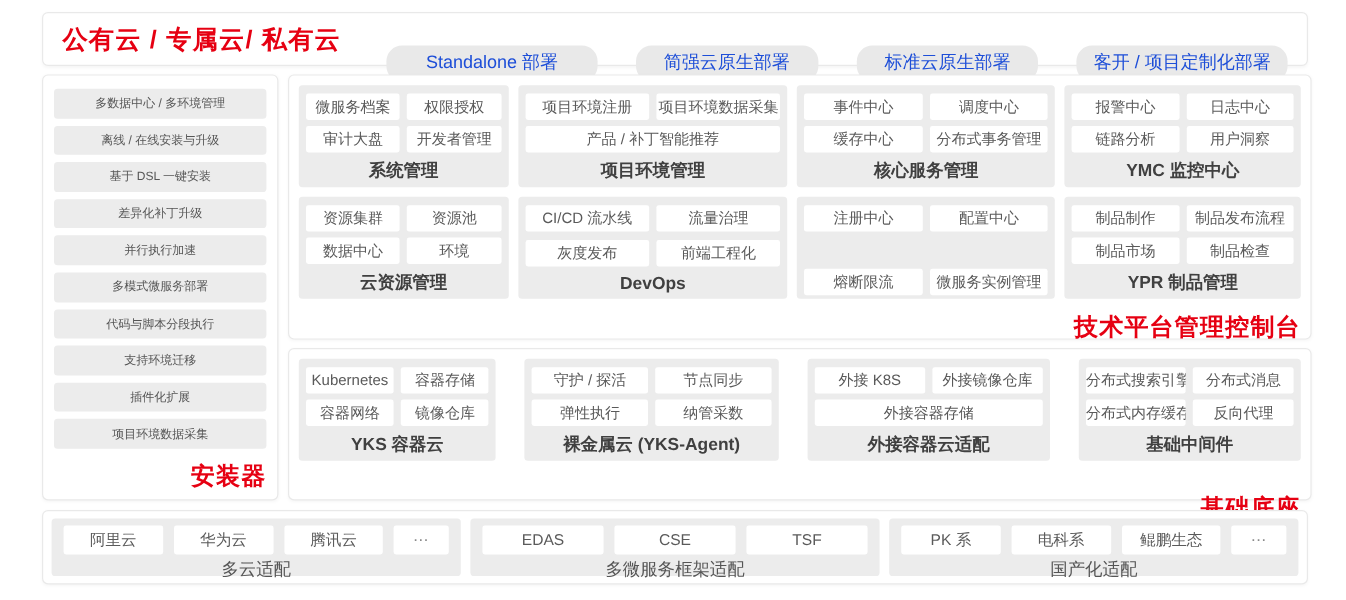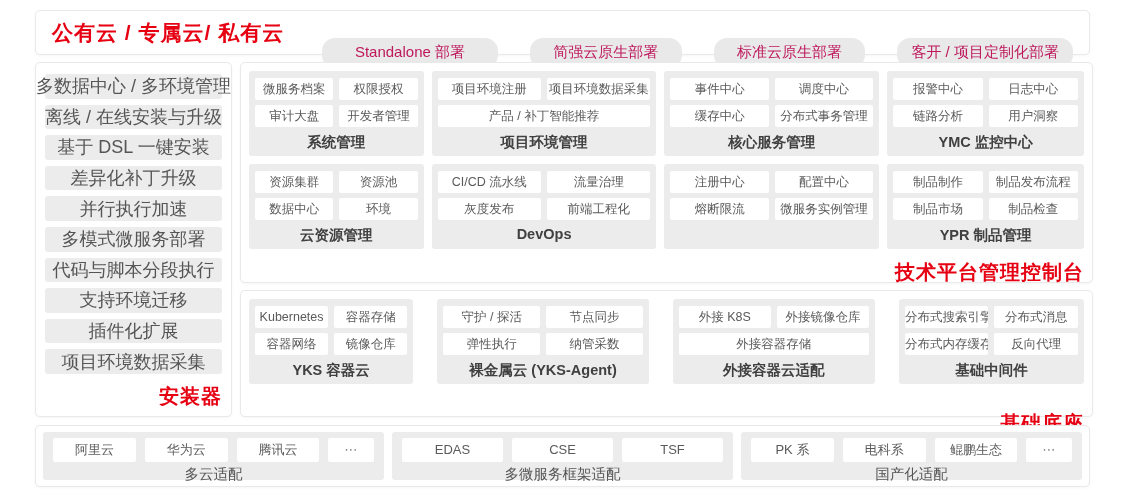--- a/index.html
+++ b/index.html
@@ -15,42 +15,42 @@
     background:#fff;
     border:1px solid #e9e9e9;
     border-radius:5px;
     box-shadow:0 1px 3px rgba(0,0,0,.04);
   }
   
   .topbar { left:35px; top:10px; width:1055px; height:45px;
     display:flex; align-items:center; gap:32px; padding:0 16px; }
   .topbar-title { color:#e60012; font-weight:bold; font-size:21px;
     letter-spacing:1px; white-space:nowrap; margin-right:6px; }
-  .topbar-btn { background:#e9e9e9; color:#be185d; font-size:15px;
+  .topbar-btn { background:#e9e9e9; color:#1d4ed8; font-size:15px;
     height:30px; display:flex; align-items:center; justify-content:center;
     flex:1; border-radius:13px; white-space:nowrap; padding:0 10px;margin-top:40px; }
   .topbar-btn.wide { flex:1.18; }
   
   .sidebar { left:35px; top:62px; width:197px; height:355px;
     display:flex; flex-direction:column; gap:6px; padding:11px 9px 6px; }
   .side-item { background:#ececec; border-radius:3px; height:25px;
     display:flex; align-items:center; justify-content:center;
-    font-size:18px; color:#555; white-space:nowrap; }
+    font-size:10px; color:#555; white-space:nowrap; }
   .section-label { color:#e60012; font-weight:bold; font-size:20px;
     text-align:right; letter-spacing:1px; }
   .sidebar .section-label { margin-top:3px; }
   
   .platform { left:240px; top:62px; width:853px; height:221px;
     display:grid; grid-template-columns:0.87fr 1.12fr 1.07fr 0.98fr;
     gap:8px; padding:8px; align-content:start; }
   .base { left:240px; top:290px; width:853px; height:127px;
     display:grid; grid-template-columns:0.87fr 1.12fr 1.07fr 0.98fr;
     gap:24px; padding:8px; align-content:start; }
   .group { background:#ececec; border-radius:3px;
-    padding:7px 6px 3px; display:flex; flex-direction:column; gap:5px; }
+    padding:7px 6px 3px; display:flex; flex-direction:column; gap:5px;justify-content:space-between; }
   .grp-row { display:flex; gap:6px; }
   .chip { background:#ffffff; border-radius:2px; flex:1; height:22px;
     line-height:22px; text-align:center; font-size:12.5px; color:#5a5a5a;
     white-space:nowrap; overflow:hidden; }
   .grp-label { text-align:center; font-size:14.5px; color:#404040;
     padding:1px 0 1px; white-space:nowrap;font-weight:bold; }
   .grid-caption { grid-column:1 / -1; align-self:end; padding-top:2px; }
   
   .bottombar { left:35px; top:425px; width:1055px; height:62px;
     display:flex; gap:8px; padding:6px 7px; }

